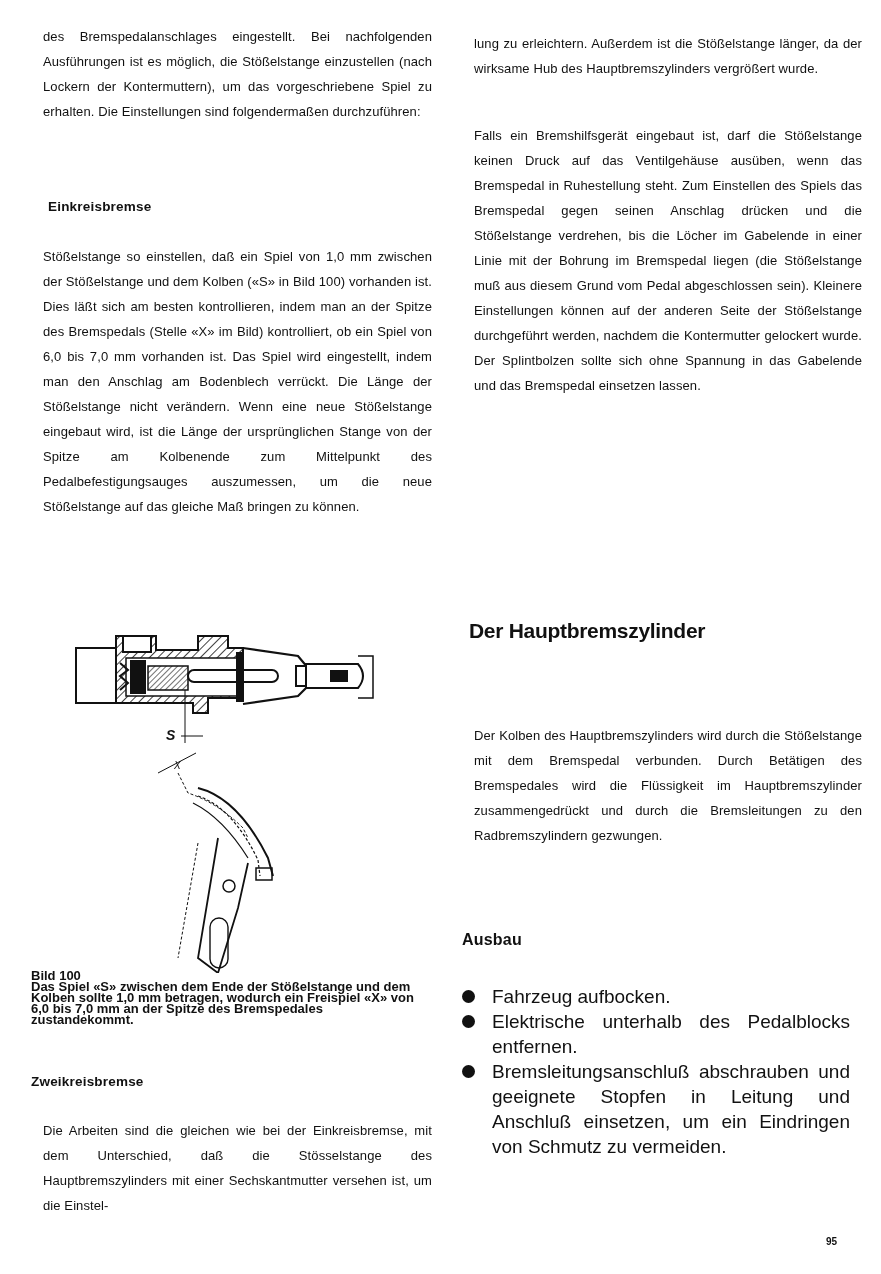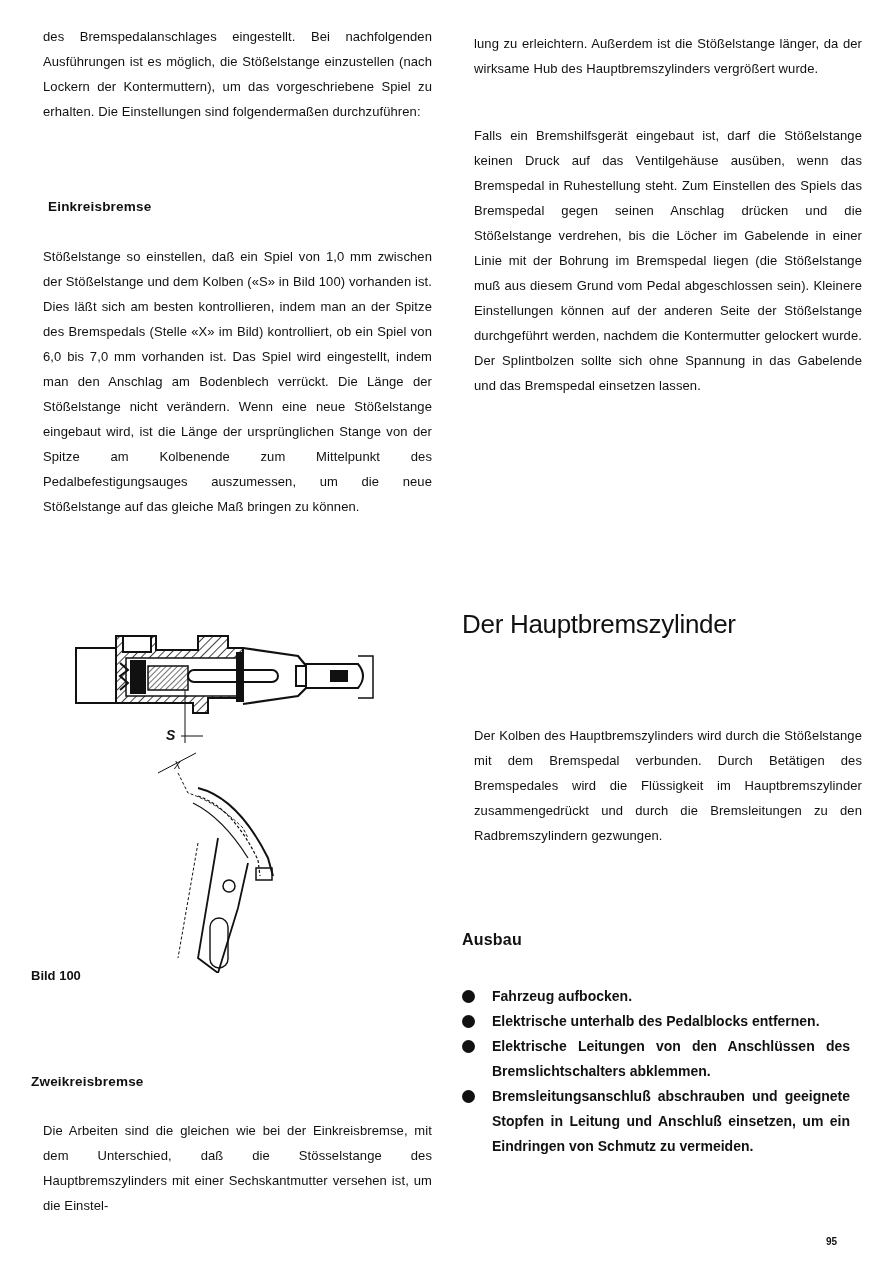--- a/index.html
+++ b/index.html
@@ -13,32 +13,32 @@
     .col-right { left: 462px; width: 388px; }
     p.body {
       margin: 12px; font-size: 13px; line-height: 25px; text-align: justify;
       hyphens: manual; letter-spacing: 0.1px;
     }
     .col-left p.body { width: 389px; }
     .subhead {
       font-weight: bold; font-size: 13.5px; margin: 0; letter-spacing: 0.2px;
     }
     .bighead {
-      font-weight: normal; font-size: 26px; line-height: 26px; margin: 0; letter-spacing: -0.3px;
+      font-weight: bold; font-size: 21px; line-height: 26px; margin: 7px; letter-spacing: -0.3px;
     }
     .caption {
       position: absolute; left: 31px; top: 970px; width: 390px;
       font-size: 13px; line-height: 11px; font-weight: bold; margin: 0;
     }
     .caption .cap-title { display: block; }
     .figure { position: absolute; left: 68px; top: 628px; width: 320px; height: 345px; }
     ul.bullets { list-style: none; margin: 0; padding: 0; }
     ul.bullets li {
-      position: relative; padding-left: 30px; font-size: 14px; line-height: 25px;
-      text-align: justify; width: 358px; font-weight: bold;
+      position: relative; padding-left: 30px; font-size: 19px; line-height: 25px;
+      text-align: justify; width: 358px;
     }
     ul.bullets li .dot {
       position: absolute; left: 0; top: 6px; width: 13px; height: 13px;
       background: #111; border-radius: 50%;
     }
     .pagenum {
       position: absolute; left: 826px; top: 1236px; font-weight: bold; font-size: 10px;
     }
   </style>
 </head>
@@ -104,36 +104,36 @@
     <rect x="188" y="240" width="16" height="12" fill="none" stroke="#111" stroke-width="1.5"></rect>
     <path d="M150 210 L130 330 L150 345 L170 280 L180 235" fill="none" stroke="#111" stroke-width="1.8"></path>
     <path d="M130 215 L110 330" fill="none" stroke="#111" stroke-width="1" stroke-dasharray="3,2"></path>
     <circle cx="161" cy="258" r="6" fill="#fff" stroke="#111" stroke-width="1.5"></circle>
     <rect x="142" y="290" width="18" height="50" rx="9" fill="none" stroke="#111" stroke-width="1.4"></rect>
   </svg>
 </div>
 
 <p class="caption">
   <span class="cap-title">Bild 100</span>
+  <span>Das Spiel «S» zwischen dem Ende der Stößelstange und dem Kolben sollte 1,0 mm betragen, wodurch ein Freispiel «X» von 6,0 bis 7,0 mm an der Spitze des Bremspedales zustandekommt.</span>
 </p>
 
 <div class="col col-right">
   <p class="body" style="position:absolute; top:19px; width:388px;">lung zu erleichtern. Außerdem ist die Stößelstange länger, da der wirksame Hub des Hauptbremszylinders vergrößert wurde.</p>
 
   <p class="body" style="position:absolute; top:111px; width:388px;">Falls ein Bremshilfsgerät eingebaut ist, darf die Stößelstange keinen Druck auf das Ventilgehäuse ausüben, wenn das Bremspedal in Ruhestellung steht. Zum Einstellen des Spiels das Bremspedal gegen seinen Anschlag drücken und die Stößelstange verdrehen, bis die Löcher im Gabelende in einer Linie mit der Bohrung im Bremspedal liegen (die Stößelstange muß aus diesem Grund vom Pedal abgeschlossen sein). Kleinere Einstellungen können auf der anderen Seite der Stößelstange durchgeführt werden, nachdem die Kontermutter gelockert wurde. Der Splintbolzen sollte sich ohne Spannung in das Gabelende und das Bremspedal einsetzen lassen.</p>
 
   <div style="position:absolute; top:611px;">
     <h2 class="bighead">Der Hauptbremszylinder</h2>
   </div>
 
   <p class="body" style="position:absolute; top:711px; width:388px;">Der Kolben des Hauptbremszylinders wird durch die Stößelstange mit dem Bremspedal verbunden. Durch Betätigen des Bremspedales wird die Flüssigkeit im Hauptbremszylinder zusammengedrückt und durch die Bremsleitungen zu den Radbremszylindern gezwungen.</p>
 
   <h3 class="subhead" style="position:absolute; top:931px; font-size:16px;">Ausbau</h3>
 
   <ul class="bullets" style="position:absolute; top:984px;">
     <li><span class="dot"></span><span>Fahrzeug aufbocken.</span></li>
     <li><span class="dot"></span><span>Elektrische unterhalb des Pedalblocks entfernen.</span></li>
-    <li><span class="dot"></span><span>Elektrische Leitungen von den Anschlüssen des Bremslichtschalters abklemmen.</span></li>
     <li><span class="dot"></span><span>Bremsleitungsanschluß abschrauben und geeignete Stopfen in Leitung und Anschluß einsetzen, um ein Eindringen von Schmutz zu vermeiden.</span></li>
   </ul>
 </div>
 
 <div class="pagenum">95</div>
 
 </body></html>

